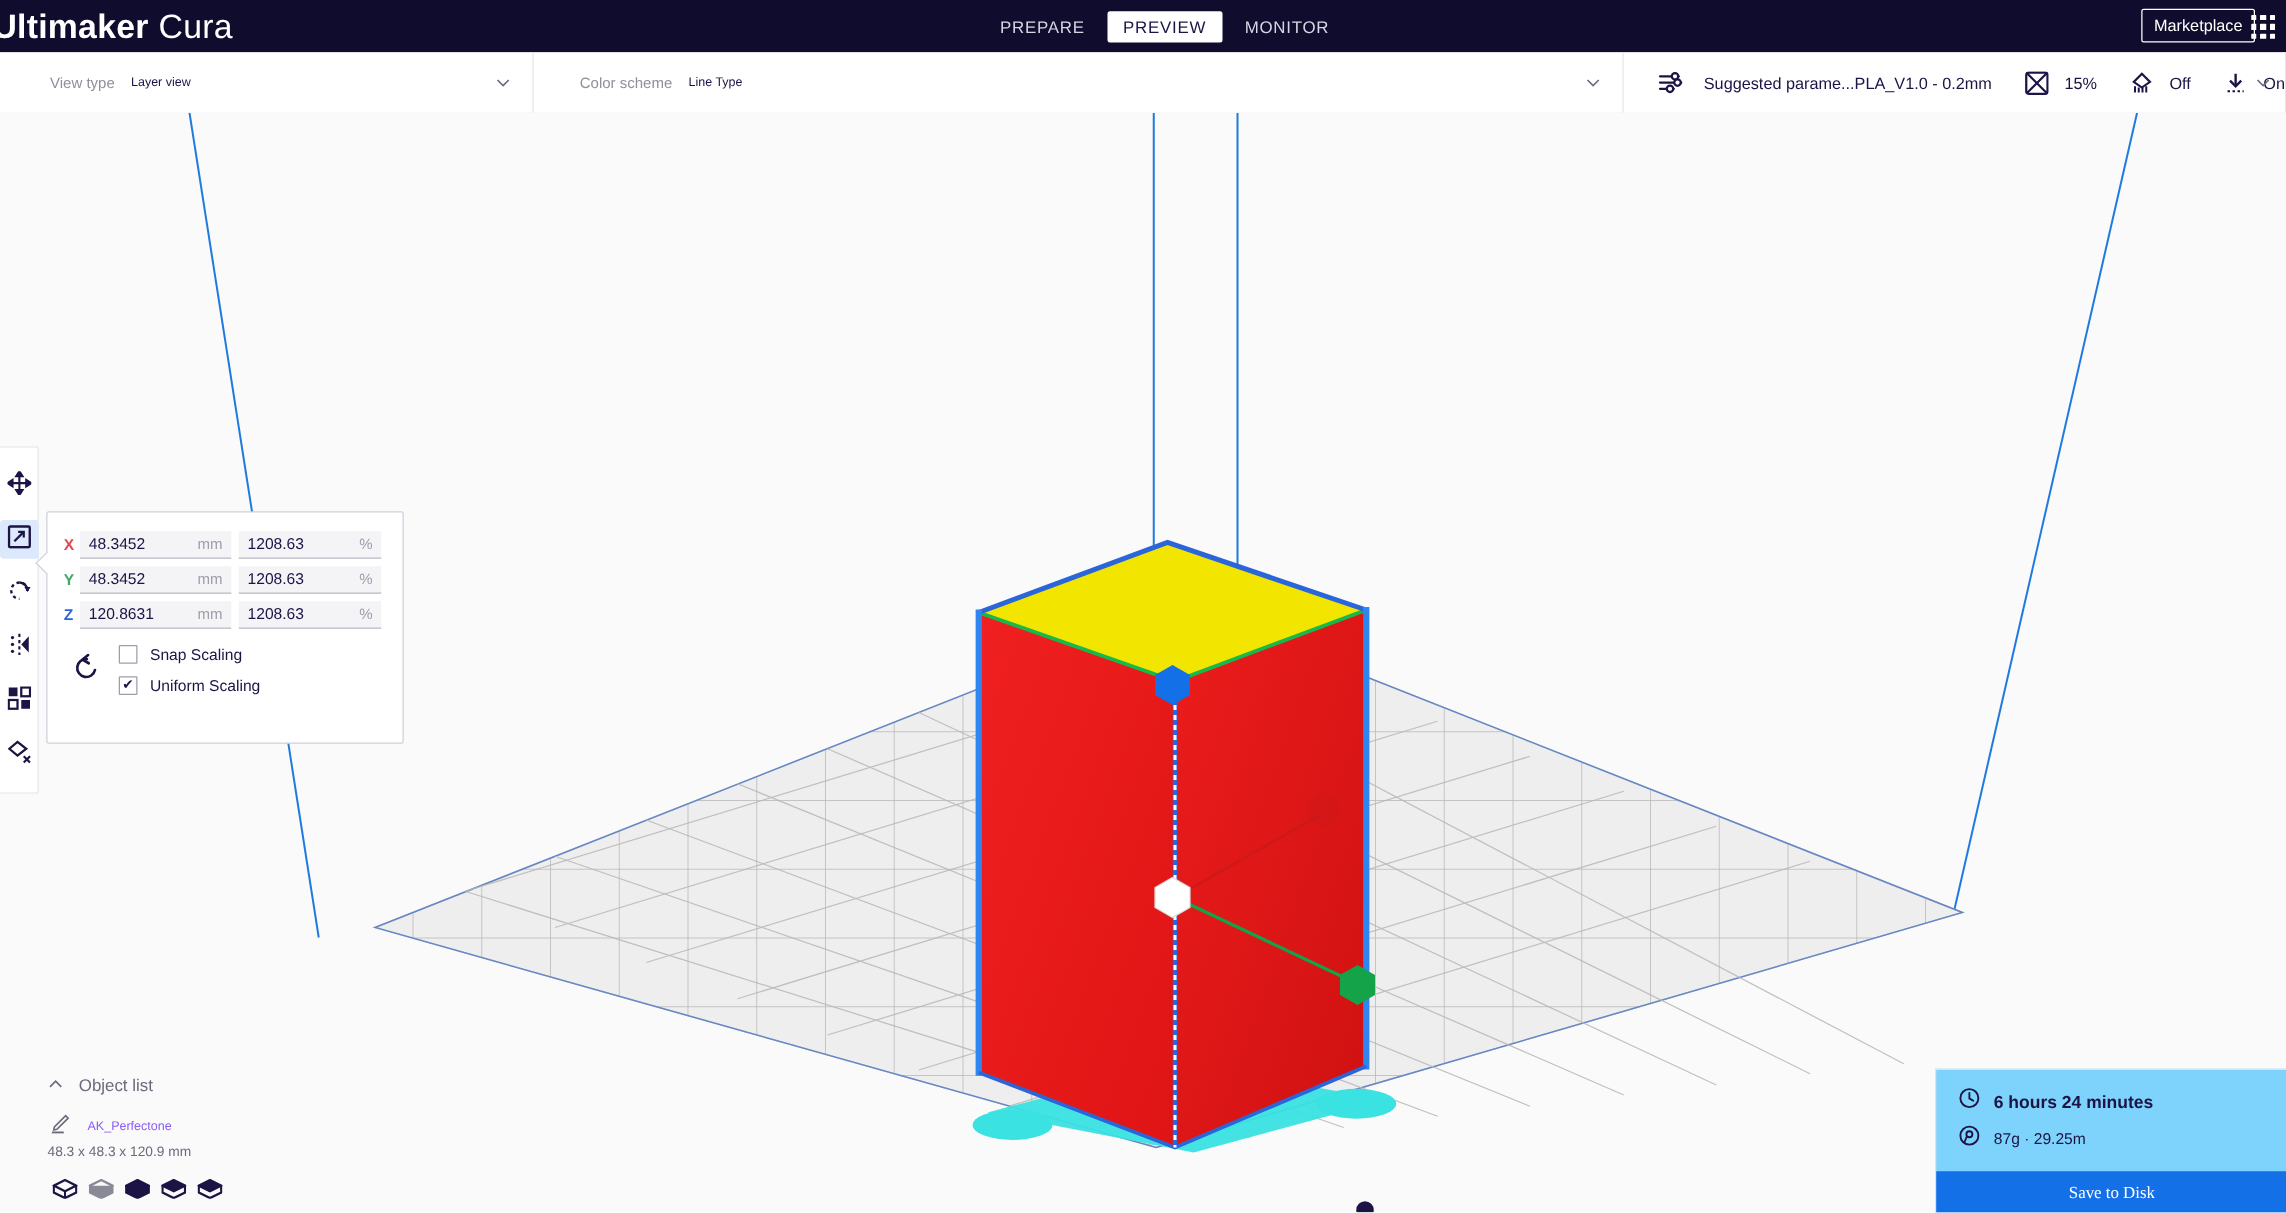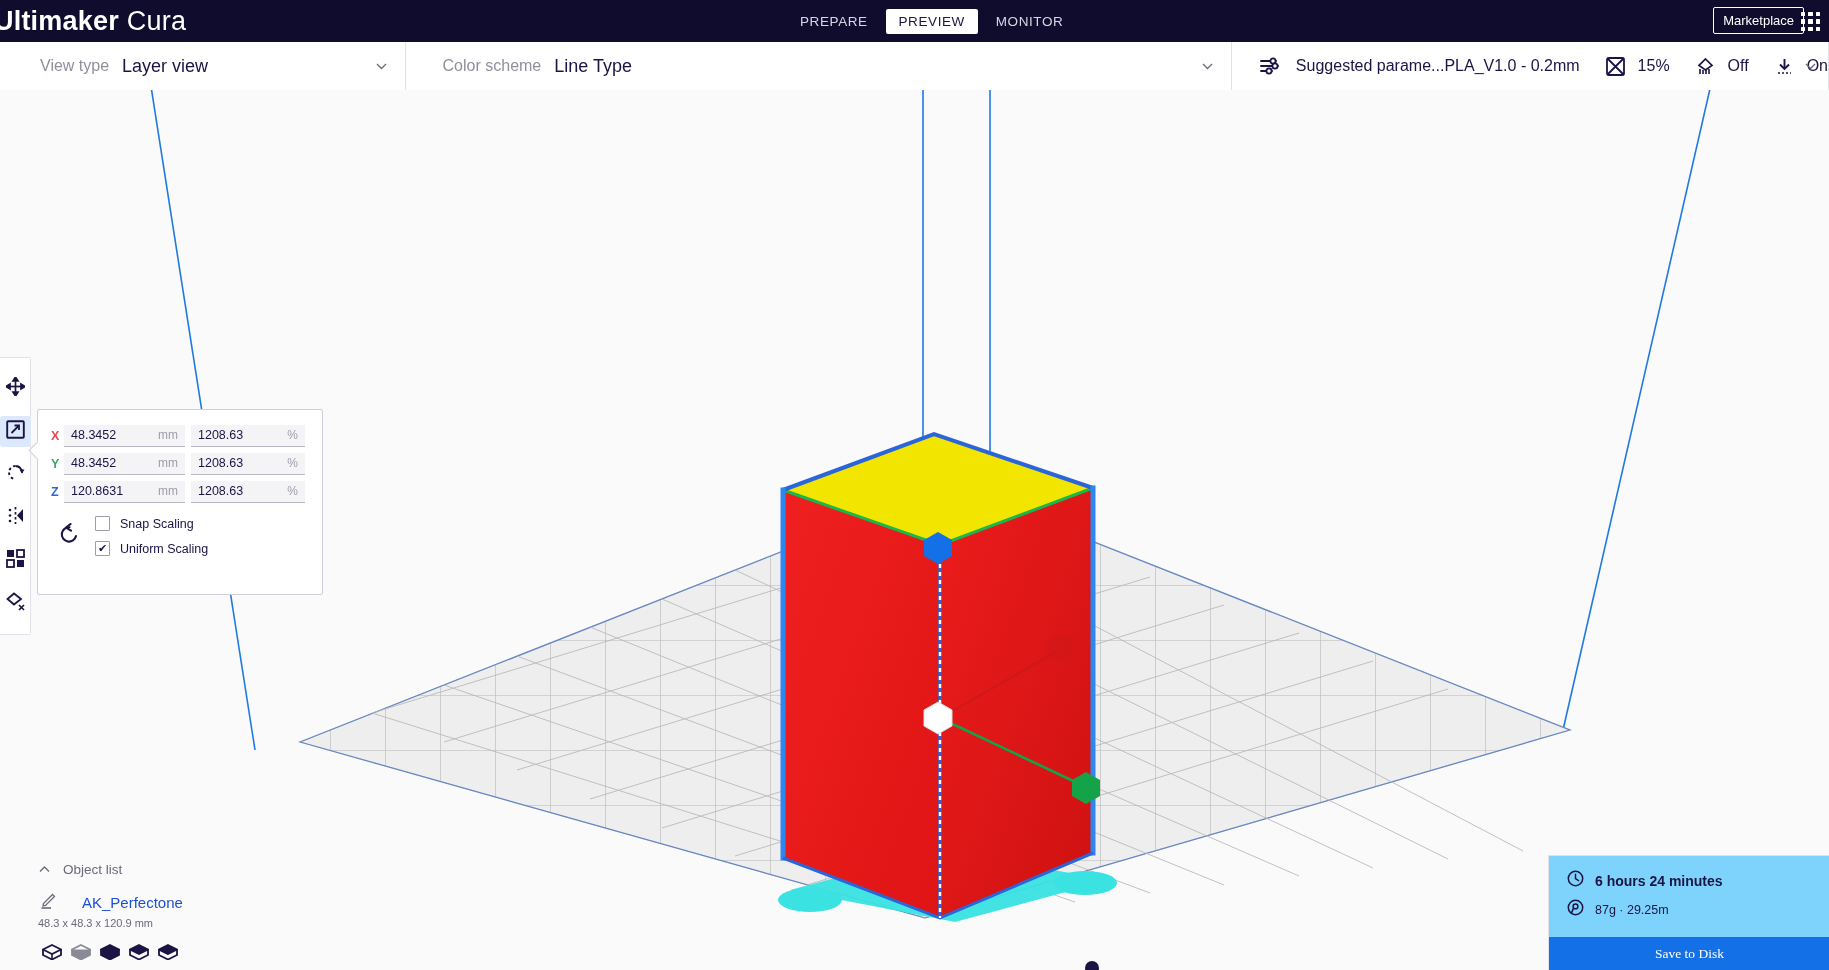--- a/index.html
+++ b/index.html
@@ -63,31 +63,31 @@
     display: flex; align-items: stretch;
   }
   .sb-cell {
     display: flex; align-items: center; position: relative;
     border-right: 1px solid #e1e1ea;
     height: 48px; cursor: pointer; background: #ffffff;
   }
   .sb-viewtype { width: 441px; padding-left: 40px; }
   .sb-colorscheme { width: 903px; padding-left: 37px; }
   .sb-settings { flex: 1; padding-left: 27px; }
-  .sb-label { color: #8f8f9e; font-size: 16px; margin-right: 13px; }
-  .sb-value { color: #1b1445; font-size: 18px; }
+  .sb-label { color: #8f8f9e; font-size: 12px; margin-right: 13px; }
+  .sb-value { color: #1b1445; font-size: 10px; }
   .chev {
     position: absolute; right: 18px; top: 50%; transform: translateY(-50%);
     width: 11px; height: 11px;
   }
   .chev svg { display: block; }
 
   .setrow { display: flex; align-items: center; gap: 0; }
   .setrow .icon { display: flex; align-items: center; }
-  .setrow .txt { color: #1b1445; font-size: 16px; white-space: nowrap; }
+  .setrow .txt { color: #1b1445; font-size: 13px; white-space: nowrap; }
   .setrow .sp { width: 13px; }
   .sb-settings .chev { right: 12px; }
 
   
   .viewport {
     position: absolute; top: 90px; left: 0; width: 1829px; height: 880px;
     background: #fafafa; overflow: hidden;
   }
   .viewport svg { display: block; }
 
@@ -162,21 +162,21 @@
   }
   .ol-header {
     display: flex; align-items: flex-start; gap: 12px;
     padding: 0 0 0 38px; height: 26px; cursor: pointer;
   }
   .ol-header .lbl { font-size: 13.5px; color: #6a6a7c; }
   .ol-item {
     display: flex; align-items: center; gap: 14px;
     padding: 0 0 0 40px; height: 29px; cursor: pointer;
   }
-  .ol-item .lbl { font-size: 15px; color: #1d4ed8; margin-left: 12px; }
+  .ol-item .lbl { font-size: 10px; color: #8b5cf6; }
   .ol-dims { padding-left: 38px; font-size: 11px; color: #6a6a7c; height: 24px; }
   .ol-icons { display: flex; gap: 9px; padding-left: 42px; margin-top: 3px; }
   .ol-icons div { cursor: pointer; }
 
   
   .printinfo {
     position: absolute; right: 0; bottom: 0; width: 281px; height: 115px;
     background: #7dd3fc; border-left: 1px solid #e1e1ea; border-top: 1px solid #e1e1ea;
     padding: 14px 18px 0 18px;
   }

